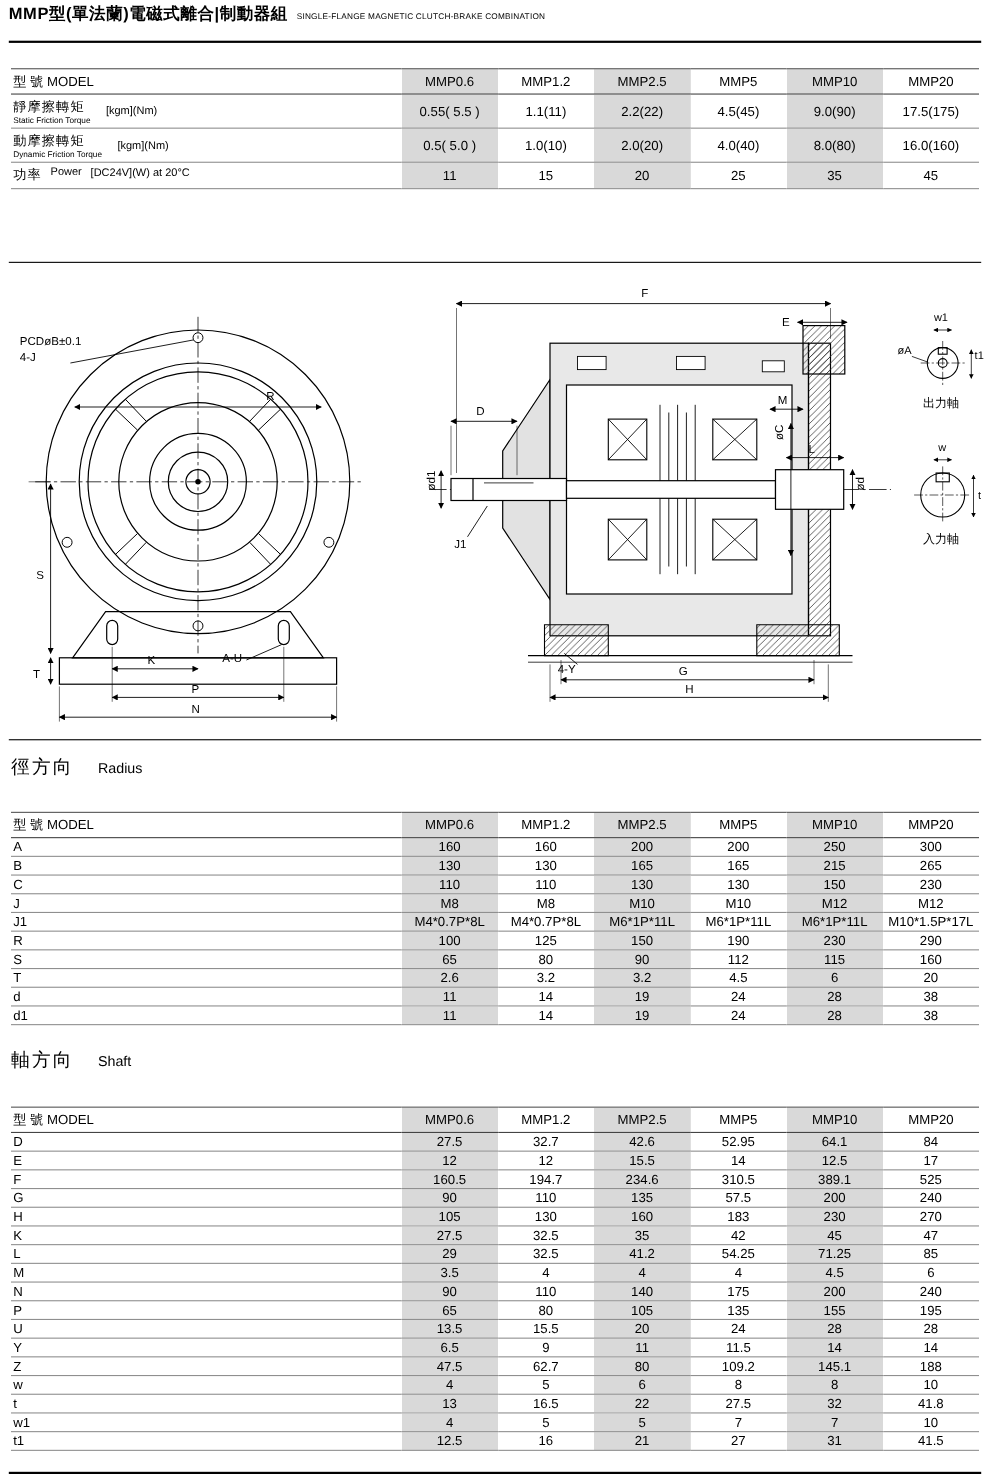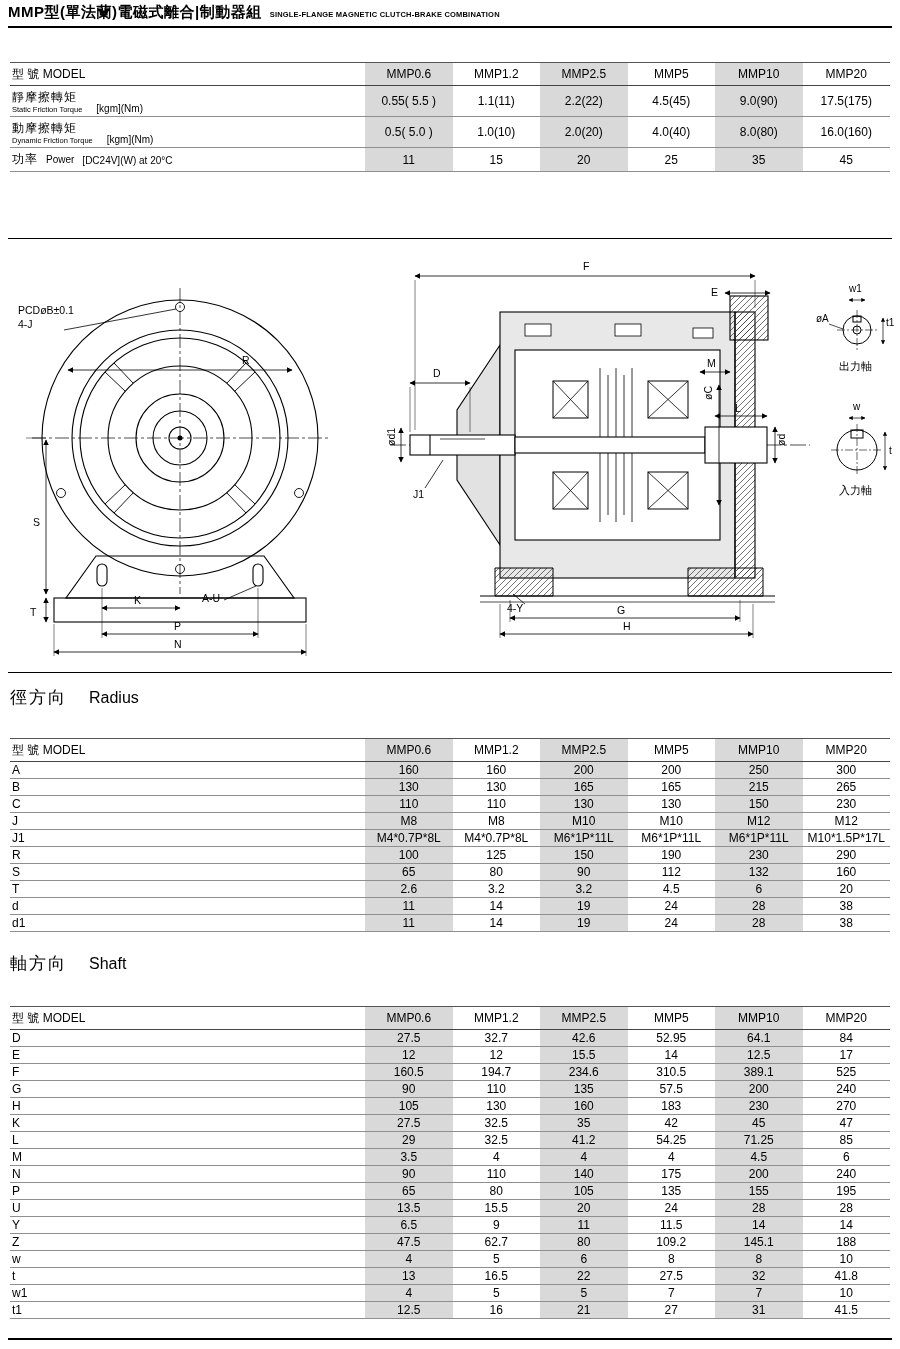--- a/index.html
+++ b/index.html
@@ -3,51 +3,51 @@
 <meta charset="utf-8">
 <style>
   html,body{margin:0;padding:0}
   body{
     width:900px;height:1349px;position:relative;background:#fff;color:#000;
     font-family:"Liberation Sans","DejaVu Sans",sans-serif;overflow:hidden;
   }
   .abs{position:absolute}
   
   .hdr{position:absolute;top:3px;left:8px;right:8px;display:flex;align-items:baseline;gap:8px;
-       border-bottom:2px solid #000;padding-bottom:4px}
+       border-bottom:2px solid #000;padding-bottom:15px}
   .hdr .t-zh{font-size:15px;font-weight:bold;letter-spacing:.5px;white-space:nowrap}
-  .hdr .t-en{font-size:7.5px;font-weight:bold;letter-spacing:.2px;white-space:nowrap}
+  .hdr .t-en{font-size:7.5px;font-weight:normal;letter-spacing:.2px;white-space:nowrap}
   
   .rule{position:absolute;left:8px;right:8px;border-top:1.5px solid #000;height:0}
   .rule.thick{border-top:2.5px solid #000}
   
   table.dt{position:absolute;left:10px;width:880px;border-collapse:collapse;table-layout:fixed;
            border-top:1.5px solid #555;border-bottom:1.5px solid #555}
   table.dt col.c0{width:355px}
   table.dt col.cv{width:87.5px}
   table.dt th,table.dt td{font-weight:normal;font-size:12px;text-align:center;padding:0;
            border-bottom:1px solid #8f8f8f;vertical-align:middle;overflow:hidden;white-space:nowrap}
   table.dt thead th{height:22px;border-bottom:1px solid #444}
   table.dt .lblcol{text-align:left;padding-left:2px}
   table.dt .shade{background:#d9d9d9}
   table.spec td{height:23px}
   table.spec tr.tall td{height:30px}
   table.cmp td{height:16px}
   
   .lblwrap{display:flex}
-  .lblwrap.stacked{align-items:flex-end;gap:14px}
-  .lblwrap.inline{align-items:center;gap:8px}
+  .lblwrap.stacked{align-items:center;gap:14px}
+  .lblwrap.inline{align-items:flex-start;gap:8px}
   .lblwrap .zh{font-size:12px;letter-spacing:1px}
   .lblwrap .zhen .en{font-size:7.5px;letter-spacing:0;margin-top:-1px}
   .lblwrap .mid{font-size:10px}
   .lblwrap .unit{font-size:10px;padding-top:1px}
   
   .secheading{position:absolute;left:10px;display:flex;align-items:baseline;gap:22px}
   .secheading .h-zh{font-size:17px;letter-spacing:2px}
-  .secheading .h-en{font-size:16px}
+  .secheading .h-en{font-size:13px}
   svg text{font-family:"Liberation Sans","DejaVu Sans",sans-serif;fill:#000}
 </style>
 </head>
 <body>
 
 <div class="hdr">
   <span class="t-zh">MMP型(單法蘭)電磁式離合|制動器組</span>
   <span class="t-en">SINGLE-FLANGE MAGNETIC CLUTCH-BRAKE COMBINATION</span>
 </div>
 
@@ -410,21 +410,21 @@
         <td>190</td>
         <td class="shade">230</td>
         <td>290</td>
       </tr>
       <tr>
         <td class="lblcol">S</td>
         <td class="shade">65</td>
         <td>80</td>
         <td class="shade">90</td>
         <td>112</td>
-        <td class="shade">132</td>
+        <td class="shade">115</td>
         <td>160</td>
       </tr>
       <tr>
         <td class="lblcol">T</td>
         <td class="shade">2.6</td>
         <td>3.2</td>
         <td class="shade">3.2</td>
         <td>4.5</td>
         <td class="shade">6</td>
         <td>20</td>

